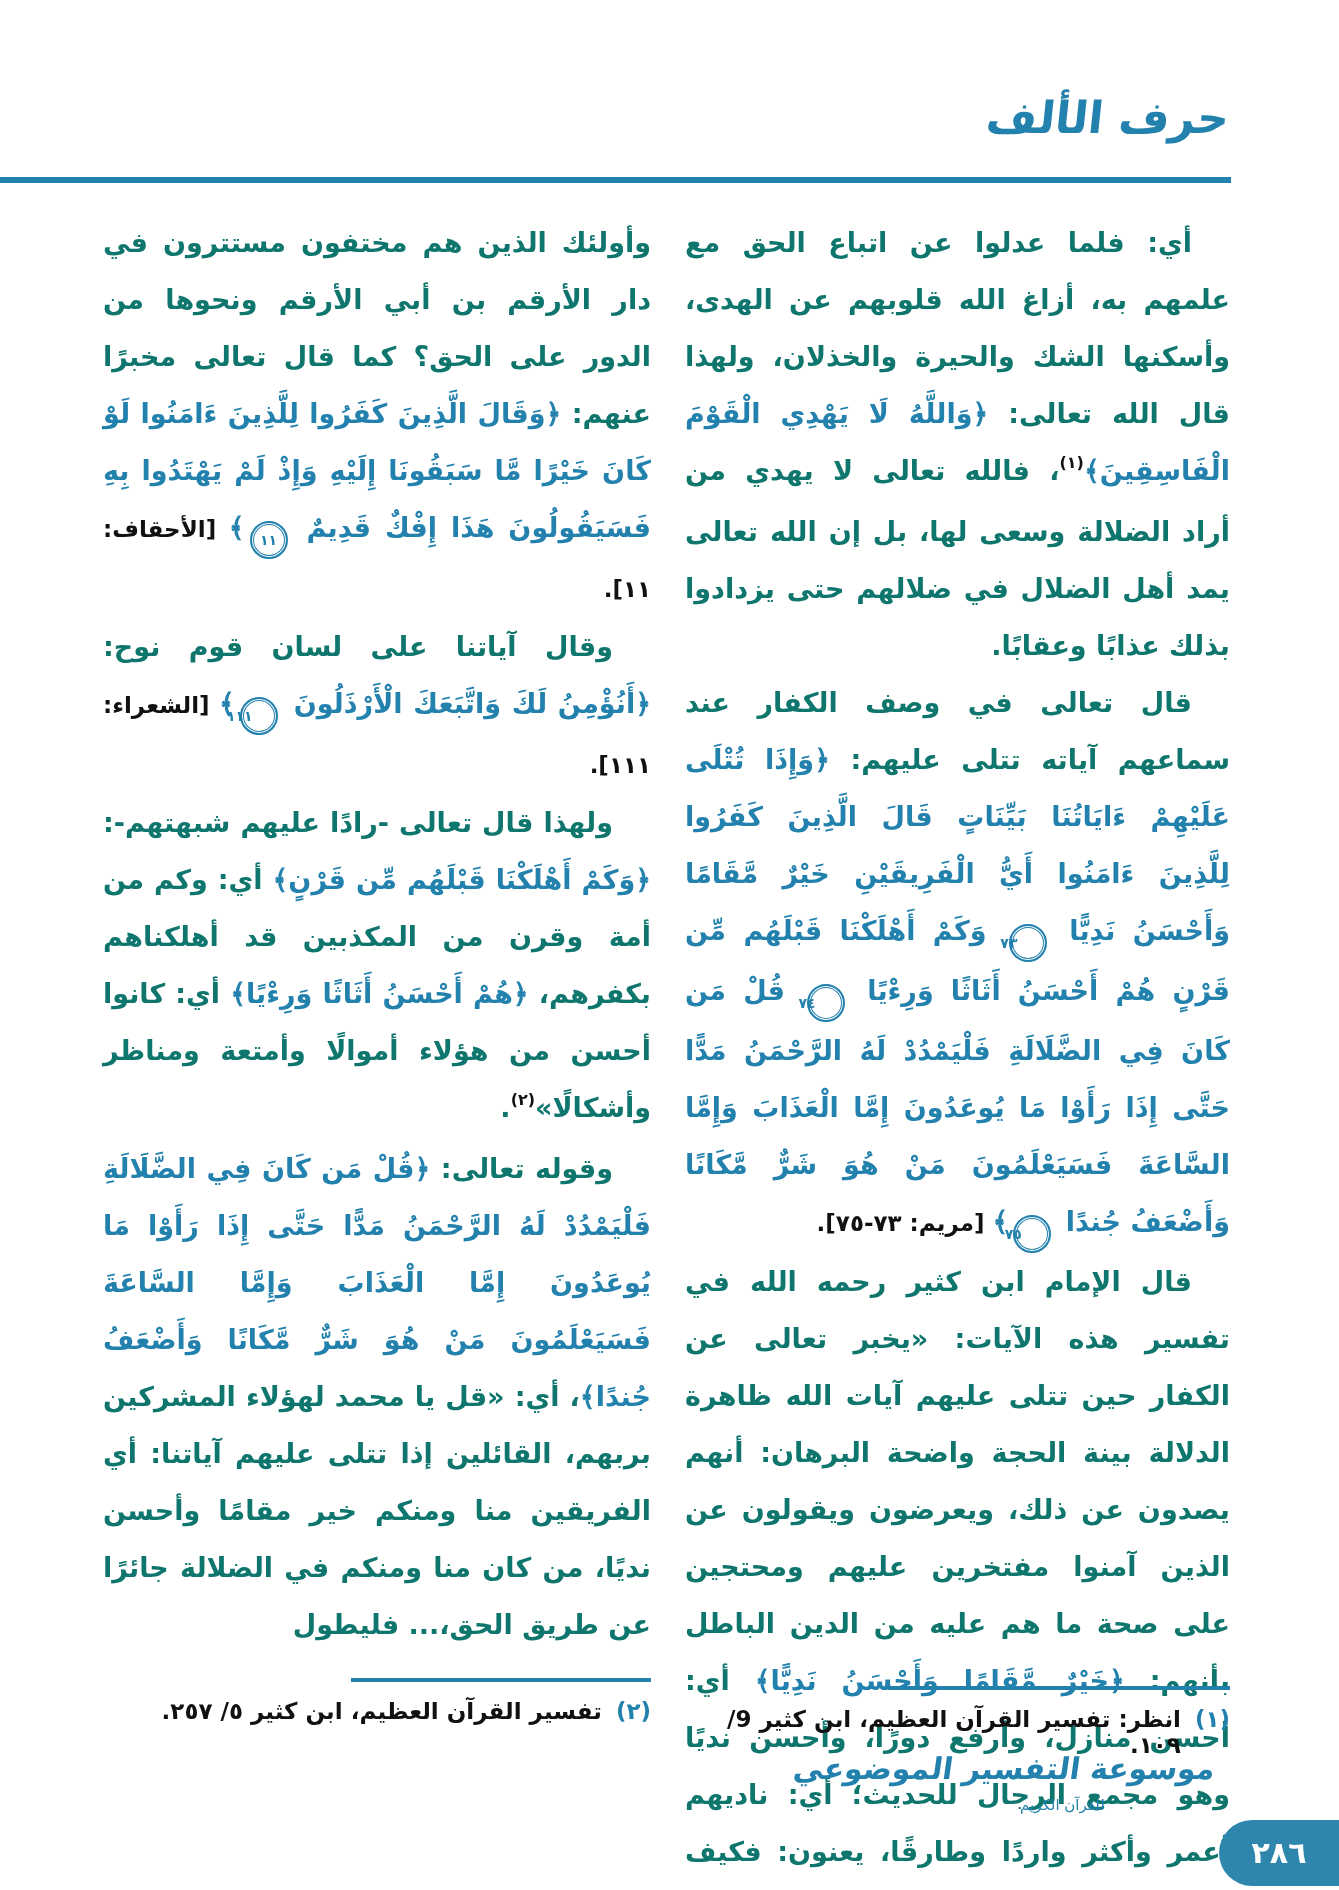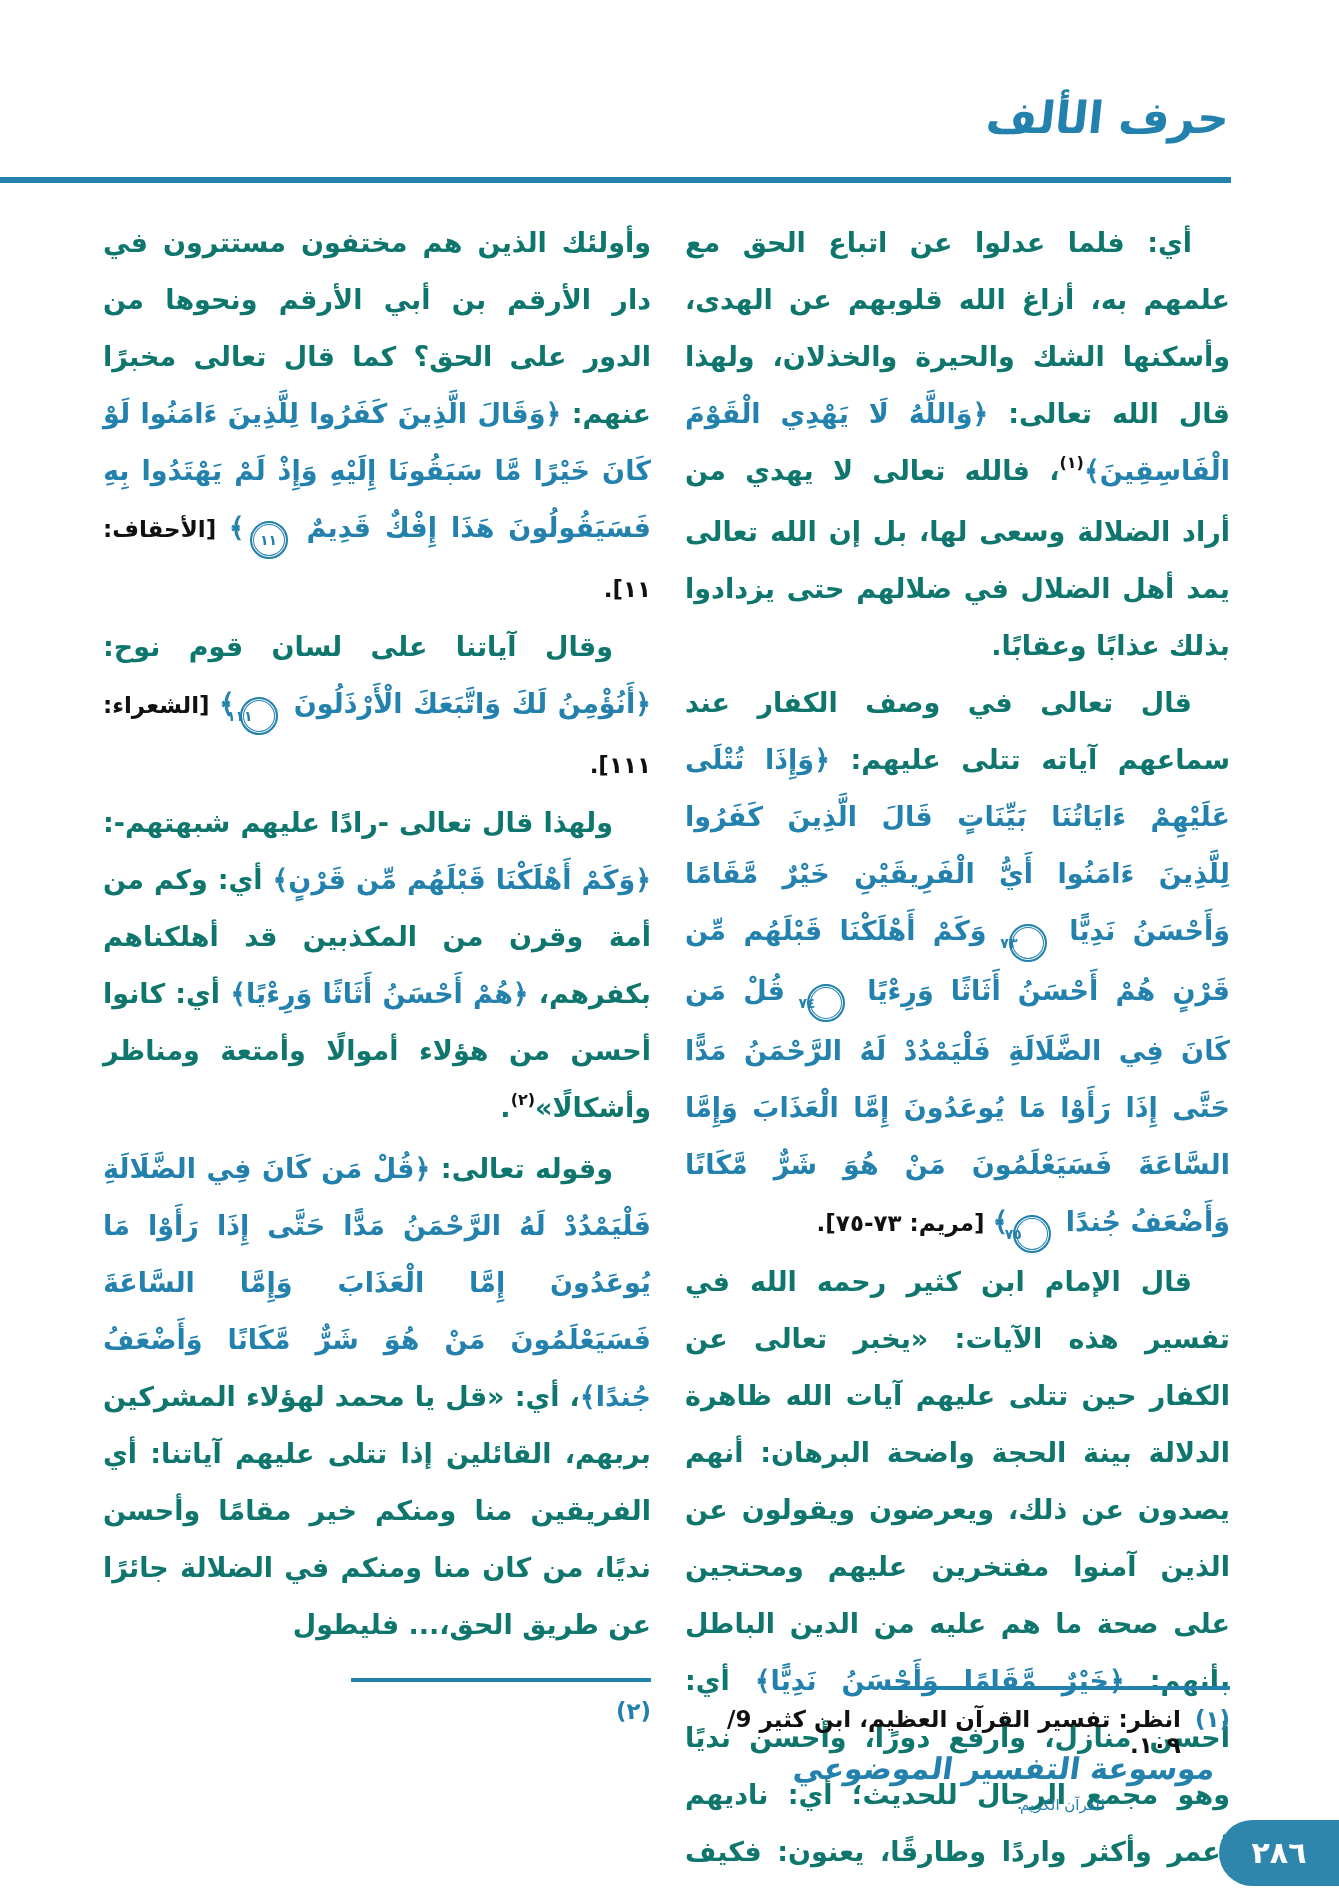--- a/index.html
+++ b/index.html
@@ -137,20 +137,21 @@
     <div class="fn-line">
       <span class="fn-marker">(١)</span>
       <span class="fn-text">انظر: تفسير القرآن العظيم، ابن كثير 9/ ١٠٩.</span>
     </div>
   </div>
 
   <div class="fn fn-left">
     <div class="fn-rule l"></div>
     <div class="fn-line">
       <span class="fn-marker">(٢)</span>
+      <span class="fn-text">تفسير القرآن العظيم، ابن كثير ٥/ ٢٥٧.</span>
     </div>
   </div>
 
   <div class="footer-logo">
     <span class="logo-main">موسوعة التفسير الموضوعي</span>
     <span class="logo-sub">للقرآن الكريم</span>
   </div>
 
   <div class="page-pill">
     <span class="num">٢٨٦</span>

